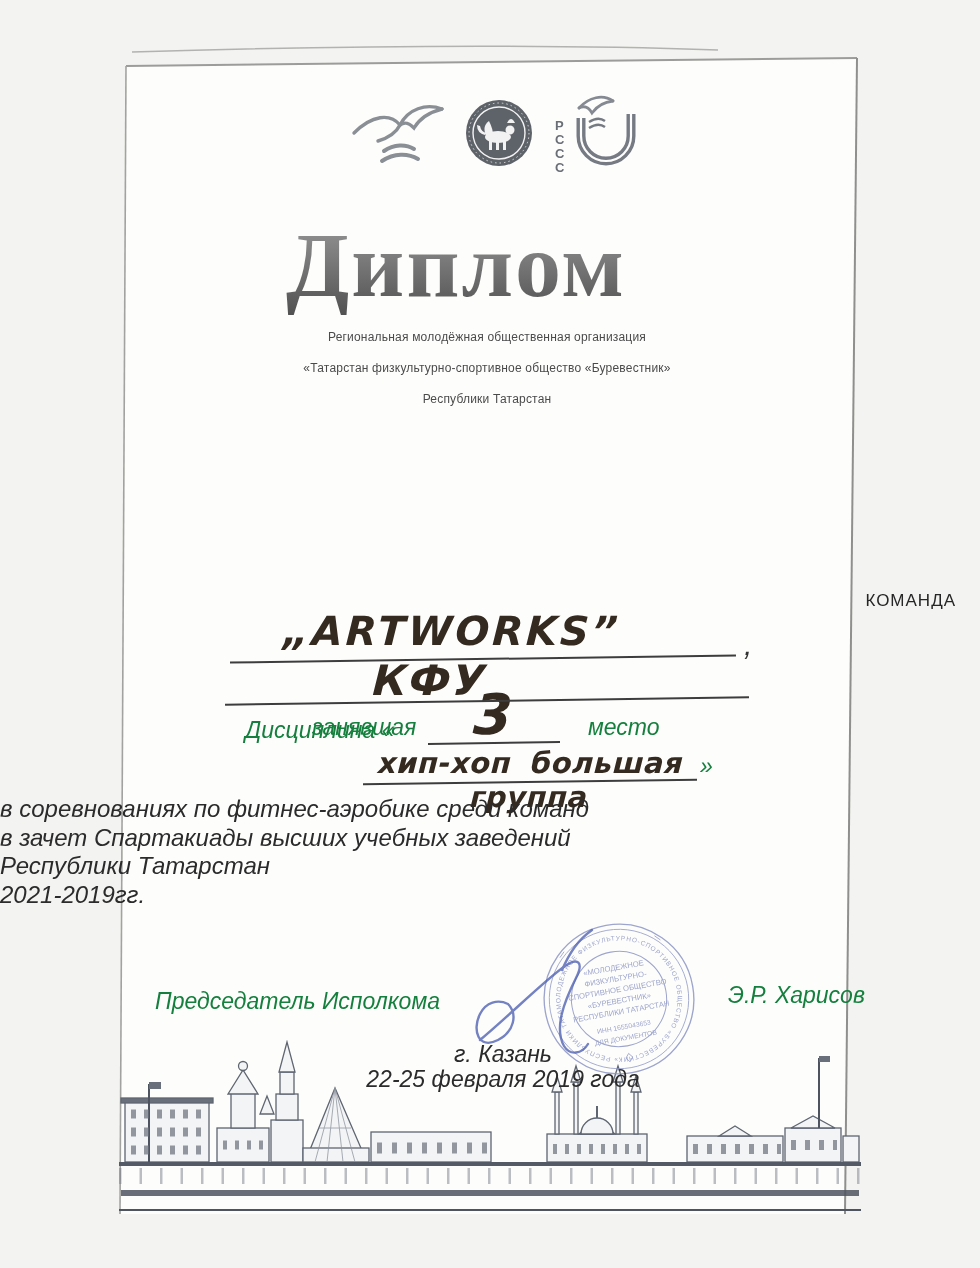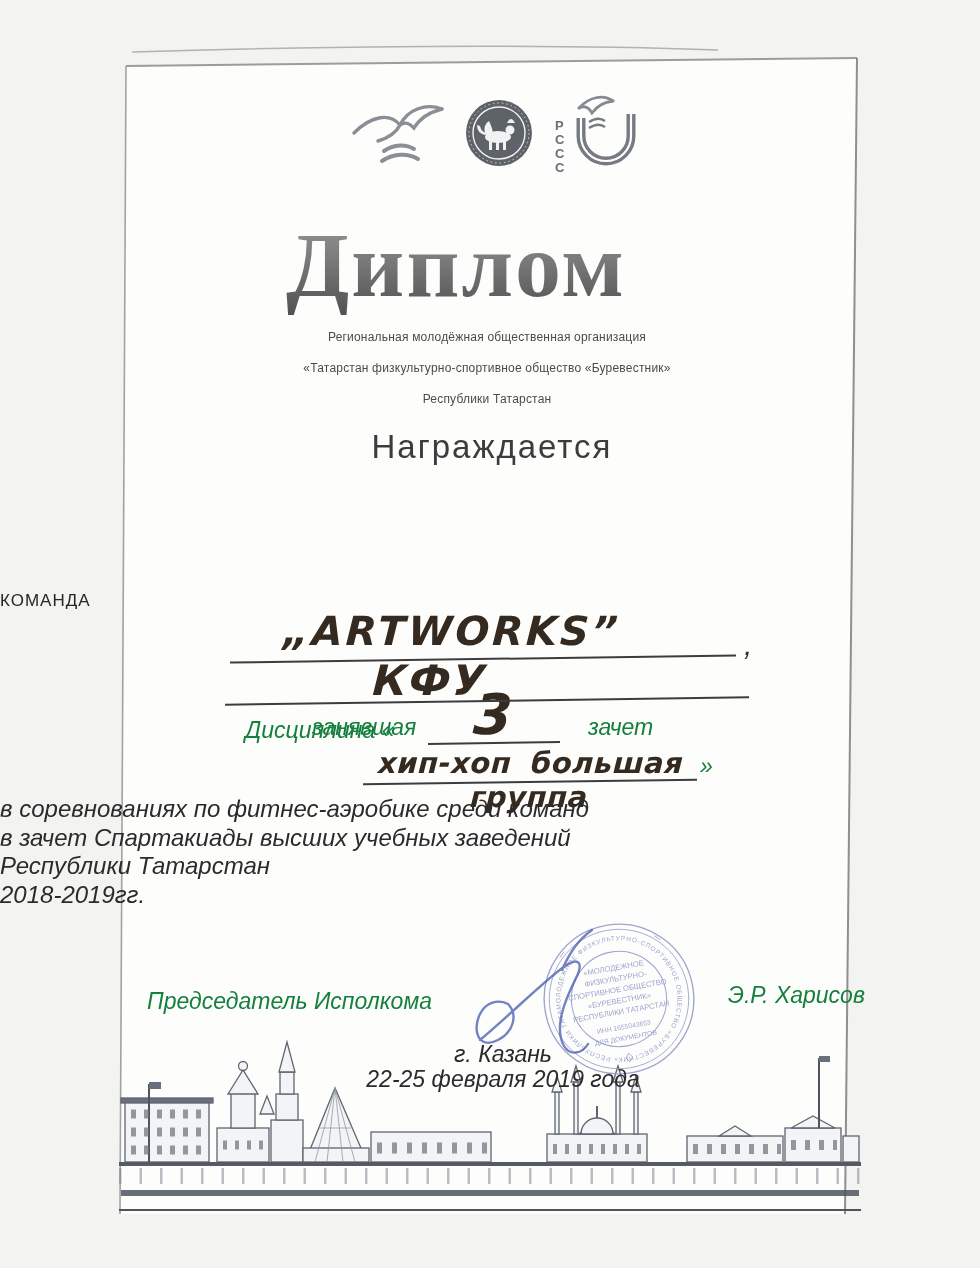--- a/index.html
+++ b/index.html
@@ -8,21 +8,21 @@
   .abs{position:absolute;}
   svg{display:block;}
 
   
   .org-lines{left:0;top:322px;width:974px;text-align:center;font-size:12px;line-height:31px;
              color:#4b4b4b;letter-spacing:.2px;}
   .title{left:0;top:212px;width:912px;text-align:center;font-size:92px;font-weight:700;letter-spacing:2px;
          color:#6f6f6f;background:linear-gradient(180deg,#9c9c9c 0%,#7a7a7a 45%,#4f4f4f 100%);
          -webkit-background-clip:text;background-clip:text;font-family:Liberation Serif, serif;-webkit-text-fill-color:transparent;}
   .award{left:4px;top:428px;width:976px;text-align:center;font-size:33px;letter-spacing:2px;color:#3c3c3c;}
-  .team-label{left:0;top:591px;width:956px;text-align:left;font-size:17px;letter-spacing:1px;color:#262626;}
+  .team-label{left:0;top:591px;width:956px;text-align:right;font-size:17px;letter-spacing:1px;color:#262626;}
   .it{font-style:italic;font-size:23px;color:#15803d;}
   .paragraph{left:0;top:795px;width:978px;font-style:italic;font-size:24px;
              line-height:28.5px;color:#2b2b2b;}
   .footer-block{left:13px;top:1042px;width:980px;text-align:center;z-index:6;}
   .footer-block div{font-style:italic;font-size:23px;line-height:25px;color:#2b2b2b;}
 
   
   .hand{font-family:"DejaVu Sans",sans-serif;font-weight:700;font-style:italic;color:#342a1f;
         transform:skewX(-3deg);}
   .hw-team{left:0;top:608px;width:904px;text-align:center;font-size:40px;letter-spacing:3px;}
@@ -97,47 +97,46 @@
       <path d="M40 36 C46 32 52 32 56 35" fill="none" stroke="#757a83" stroke-width="2.4"></path>
     </svg>
   </div>
 
   <div class="abs title">Диплом</div>
   <div class="abs org-lines">
     <div>Региональная молодёжная общественная организация</div>
     <div>«Татарстан физкультурно-спортивное общество «Буревестник»</div>
     <div>Республики Татарстан</div>
   </div>
-  <div class="abs award">Награждается</div>
 
   <div class="abs team-label">КОМАНДА</div>
   <div class="abs hand hw-team">„ARTWORKS”</div>
   <div class="abs wline" style="left:230px;top:658px;width:506px;"></div>
   <div class="abs comma" style="left:744px;top:628px;">,</div>
   <div class="abs hand hw-univ">КФУ</div>
   <div class="abs wline" style="left:225px;top:700px;width:524px;"></div>
 
   <div class="abs it" style="left:312px;top:714px;">занявшая</div>
   <div class="abs hand hw-place">3</div>
   <div class="abs wline" style="left:428px;top:742px;width:132px;"></div>
-  <div class="abs it" style="left:588px;top:714px;">зачет</div>
+  <div class="abs it" style="left:588px;top:714px;">место</div>
 
   <div class="abs it" style="left:245px;top:717px;">Дисциплина «</div>
   <div class="abs hand hw-disc">хип-хоп большая группа</div>
   <div class="abs wline" style="left:363px;top:781px;width:334px;"></div>
   <div class="abs it" style="left:700px;top:753px;">»</div>
 
   <div class="abs paragraph">
     <div>в соревнованиях по фитнес-аэробике среди команд</div>
     <div>в зачет Спартакиады высших учебных заведений</div>
     <div>Республики Татарстан</div>
-    <div>2018-2019гг.</div>
-  </div>
-
-  <div class="abs it" style="left:147px;top:988px;z-index:6;">Председатель Исполкома</div>
+    <div>2021-2019гг.</div>
+  </div>
+
+  <div class="abs it" style="left:155px;top:988px;z-index:6;">Председатель Исполкома</div>
   <div class="abs it" style="left:720px;top:982px;z-index:6;margin-left:8px;">Э.Р. Харисов</div>
 
   <svg class="abs stamp" viewBox="0 0 200 200">
     <g stroke="#8d96c4" fill="none">
       <circle cx="100" cy="100" r="88" stroke-width="1.6"></circle>
       <circle cx="100" cy="100" r="82" stroke-width="1"></circle>
       <circle cx="100" cy="100" r="56" stroke-width="1.2"></circle>
     </g>
     <defs>
       <path id="ringPath" d="M100,100 m-69,0 a69,69 0 1,1 138,0 a69,69 0 1,1 -138,0"></path>

